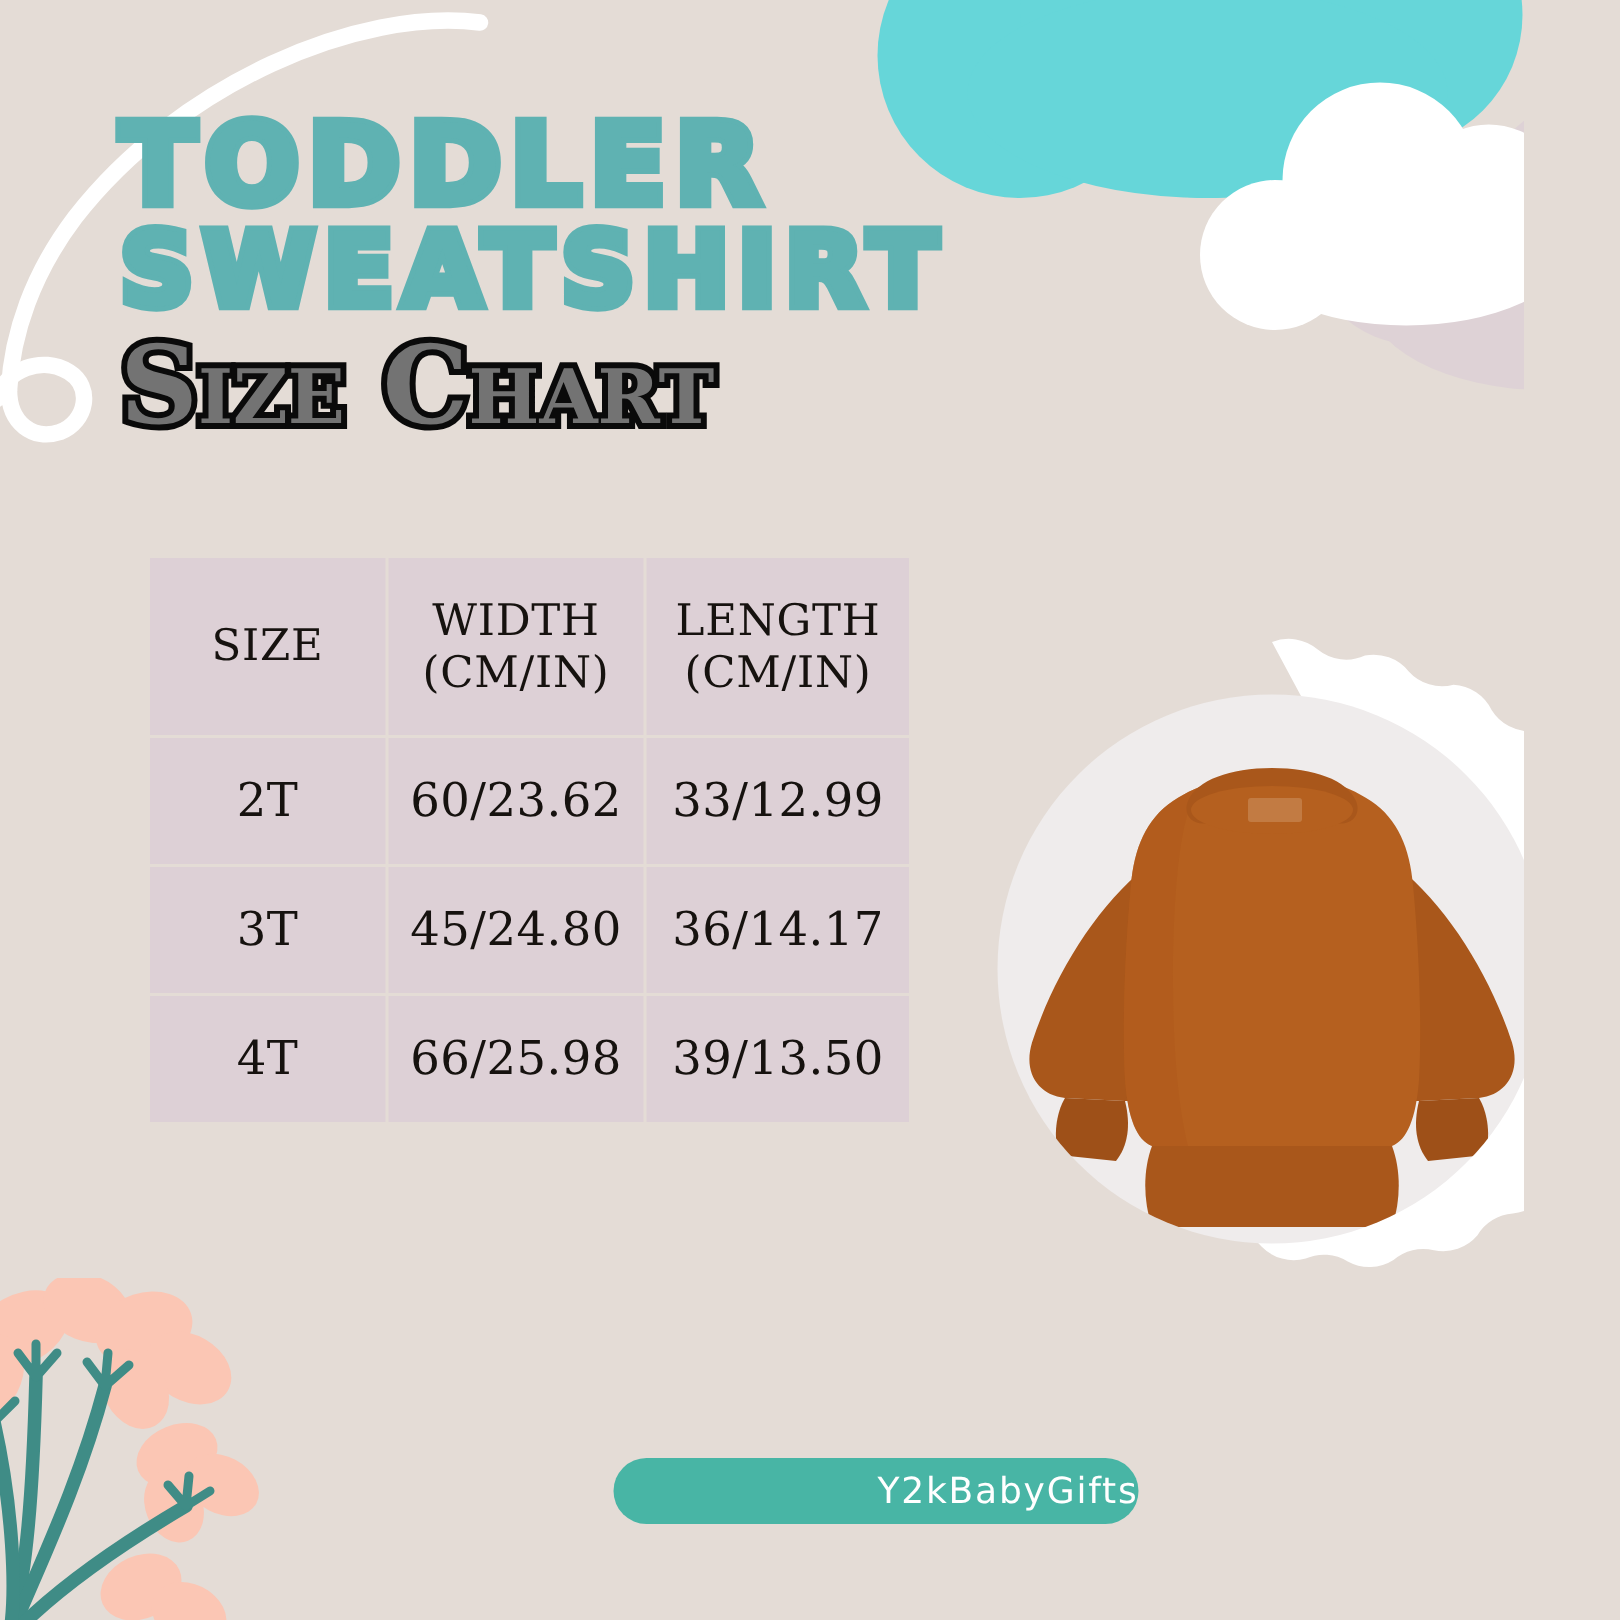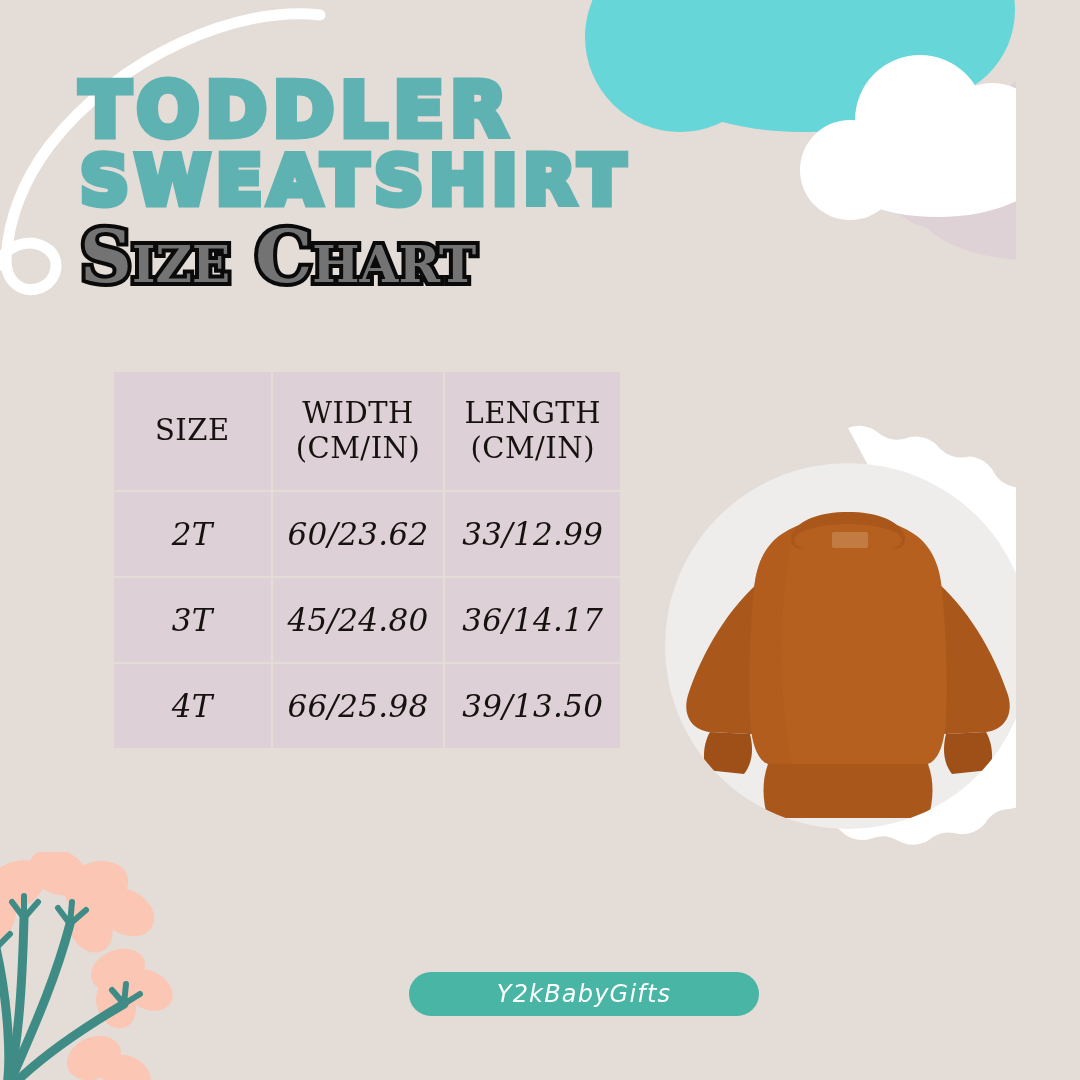--- a/index.html
+++ b/index.html
@@ -52,54 +52,54 @@
     line-height:1.0;
     margin-top:8px;
     font-family:"DejaVu Serif", serif;
     -webkit-text-stroke:8px #0A0A0A;
     paint-order:stroke fill;
     font-variant:small-caps;
   }
 
   
   .sizetable {
-    position:absolute; left:112px; top:370px;
+    position:absolute; left:98px; top:370px;
     width:510px;
     border-collapse:separate;
     border-spacing:2px;
   }
   .sizetable td, .sizetable th {
     background:#DDD0D6;
     color:#16120F;
     text-align:center;
     vertical-align:middle;
     font-family:"DejaVu Serif", serif;
     font-weight:normal;
   }
   .sizetable thead th { height:118px; font-size:29px; line-height:1.22; letter-spacing:0.5px; }
   .sizetable thead th .hd2 { display:block; }
-  .sizetable tbody td { height:84px; font-size:31px; letter-spacing:0.3px;font-style:italic; }
+  .sizetable tbody td { height:84px; font-size:31px; letter-spacing:0.3px; }
   .col-size { width:160px; }
   .col-w { width:172px; }
   .col-l { width:176px; }
 
   
   .product { position:absolute; left:622px; top:420px; width:452px; height:452px; }
   .product svg { display:block; }
 
   
   .flowers { left:-34px; top:852px; width:260px; height:240px; }
 
   
   .badge {
     position:absolute; left:409px; top:972px;
     width:350px; height:44px;
     background:#48B5A5;
     border-radius:24px;
-    display:flex; align-items:center; justify-content:center;font-style:italic;
+    display:flex; align-items:center; justify-content:flex-end;
   }
   .badge span {
     color:#FFFFFF;
     font-size:24px;
     letter-spacing:1.2px;
     font-family:"DejaVu Sans", sans-serif;
   }
 </style>
 </head>
 <body>

